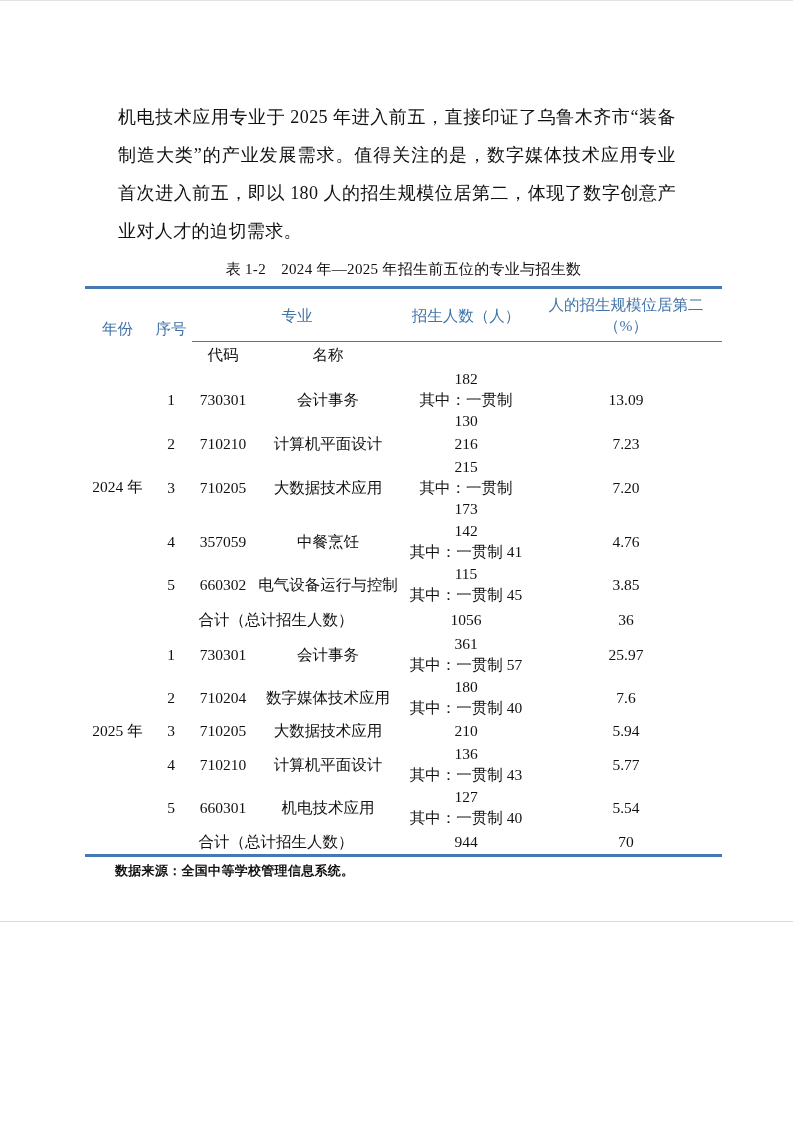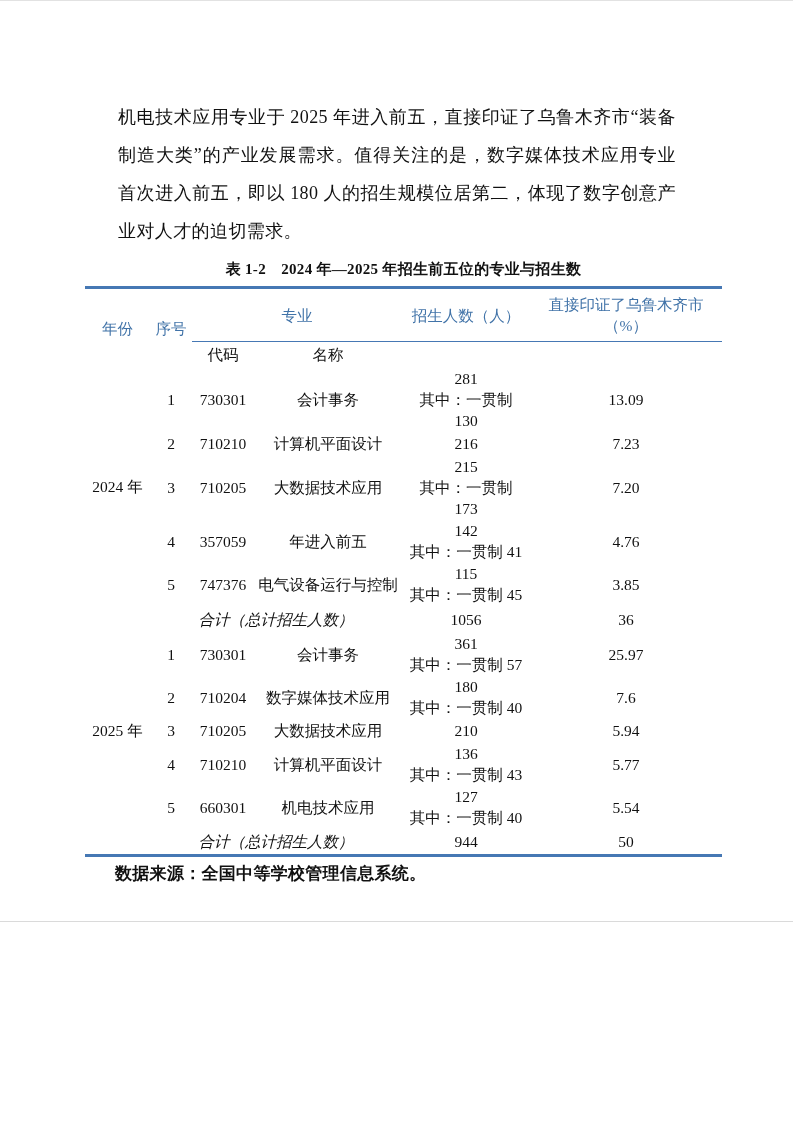--- a/index.html
+++ b/index.html
@@ -21,21 +21,21 @@
     line-height: 38px;
     text-align: justify;
     text-justify: inter-ideograph;
     letter-spacing: 0.4px;
   }
   .tbl-title {
     margin: 10px 0 0 85px;
     width: 637px;
     text-align: center;
     font-size: 15px;
-    font-weight: bold;
+    font-weight: normal;
     letter-spacing: 0.3px;
   }
   table.tbl {
     margin: 7px 0 0 85px;
     width: 637px;
     border-collapse: collapse;
     table-layout: fixed;
     border-top: 3px solid #4678b4;
     border-bottom: 3px solid #4678b4;
     font-size: 15.5px;
@@ -53,31 +53,31 @@
     line-height: 21px;
   }
   tr.hrow-a { height: 54px; }
   tr.hrow-b { height: 26px; }
   th.spanner { border-bottom: 1.5px solid #4678b4; }
   th.hdr-index { padding: 0 9px; }
   th.hdr-percent { padding: 0 3px; }
   td.name, th.name-sub { text-align: left; margin-left: 32px; }
   td.name { padding-left: 2px; padding-right: 6px; }
   td.yearcell { text-align: center; margin-left: 40px; }
-  td.total-label { text-align: left; padding-left: 10px; font-style: italic; }
+  td.total-label { text-align: left; padding-left: 10px; }
   tr.r1 { height: 24px; }
   tr.r2 { height: 43px; }
   tr.r3 { height: 64px; }
   tr.rtotal { height: 27px; }
   td.enr div { line-height: 21px; }
   .source {
     margin: 5px 0 0 115px;
     font-family: "Liberation Sans", "DejaVu Sans", sans-serif;
     font-weight: bold;
-    font-size: 17px;
+    font-size: 13px;
     letter-spacing: 0.3px;
   }
   .page-num {
     position: absolute;
     left: 0;
     top: 1031px;
     width: 100%;
     text-align: center;
     font-size: 13.5px;
     letter-spacing: 1px;
@@ -100,38 +100,38 @@
       <col style="width:148px">
         <col style="width:128px">
         <col style="width:192px">
     </colgroup>
     <thead>
       <tr class="hrow-a">
         <th class="hblue" rowspan="2">年份</th>
         <th class="hblue hdr-index" rowspan="2">序号</th>
         <th class="hblue spanner" colspan="2">专业</th>
         <th class="hblue spanner">招生人数（人）</th>
-        <th class="hblue spanner hdr-percent">直接印证了乌鲁木齐市（%）</th>
+        <th class="hblue spanner hdr-percent">人的招生规模位居第二（%）</th>
       </tr>
       <tr class="hrow-b">
         <th>代码</th>
         <th>名称</th>
         <th></th>
         <th></th>
       </tr>
     </thead>
     <tbody>
 
       <tr class="r3">
         <td class="yearcell" rowspan="5">2024 年</td>
         <td>1</td>
         <td>730301</td>
         <td class="name">会计事务</td>
         <td class="enr">
-          <div>281</div>
+          <div>182</div>
           <div>其中：一贯制</div>
           <div>130</div>
         </td>
         <td>13.09</td>
       </tr>
       <tr class="r1">
         <td>2</td>
         <td>710210</td>
         <td class="name">计算机平面设计</td>
         <td class="enr">
@@ -146,30 +146,30 @@
         <td class="enr">
           <div>215</div>
           <div>其中：一贯制</div>
           <div>173</div>
         </td>
         <td>7.20</td>
       </tr>
       <tr class="r2">
         <td>4</td>
         <td>357059</td>
-        <td class="name">年进入前五</td>
+        <td class="name">中餐烹饪</td>
         <td class="enr">
           <div>142</div>
           <div>其中：一贯制 41</div>
         </td>
         <td>4.76</td>
       </tr>
       <tr class="r2">
         <td>5</td>
-        <td>747376</td>
+        <td>660302</td>
         <td class="name">电气设备运行与控制</td>
         <td class="enr">
           <div>115</div>
           <div>其中：一贯制 45</div>
         </td>
         <td>3.85</td>
       </tr>
       <tr class="rtotal">
         <td></td>
         <td class="total-label" colspan="3">合计（总计招生人数）</td>
@@ -224,21 +224,21 @@
         <td class="enr">
           <div>127</div>
           <div>其中：一贯制 40</div>
         </td>
         <td>5.54</td>
       </tr>
       <tr class="rtotal">
         <td></td>
         <td class="total-label" colspan="3">合计（总计招生人数）</td>
         <td>944</td>
-        <td>50</td>
+        <td>70</td>
       </tr>
     </tbody>
   </table>
 
   <p class="source">数据来源：全国中等学校管理信息系统。</p>
 
   <div class="page-num">第 4 页 共 106 页</div>
 
 </div>
 

